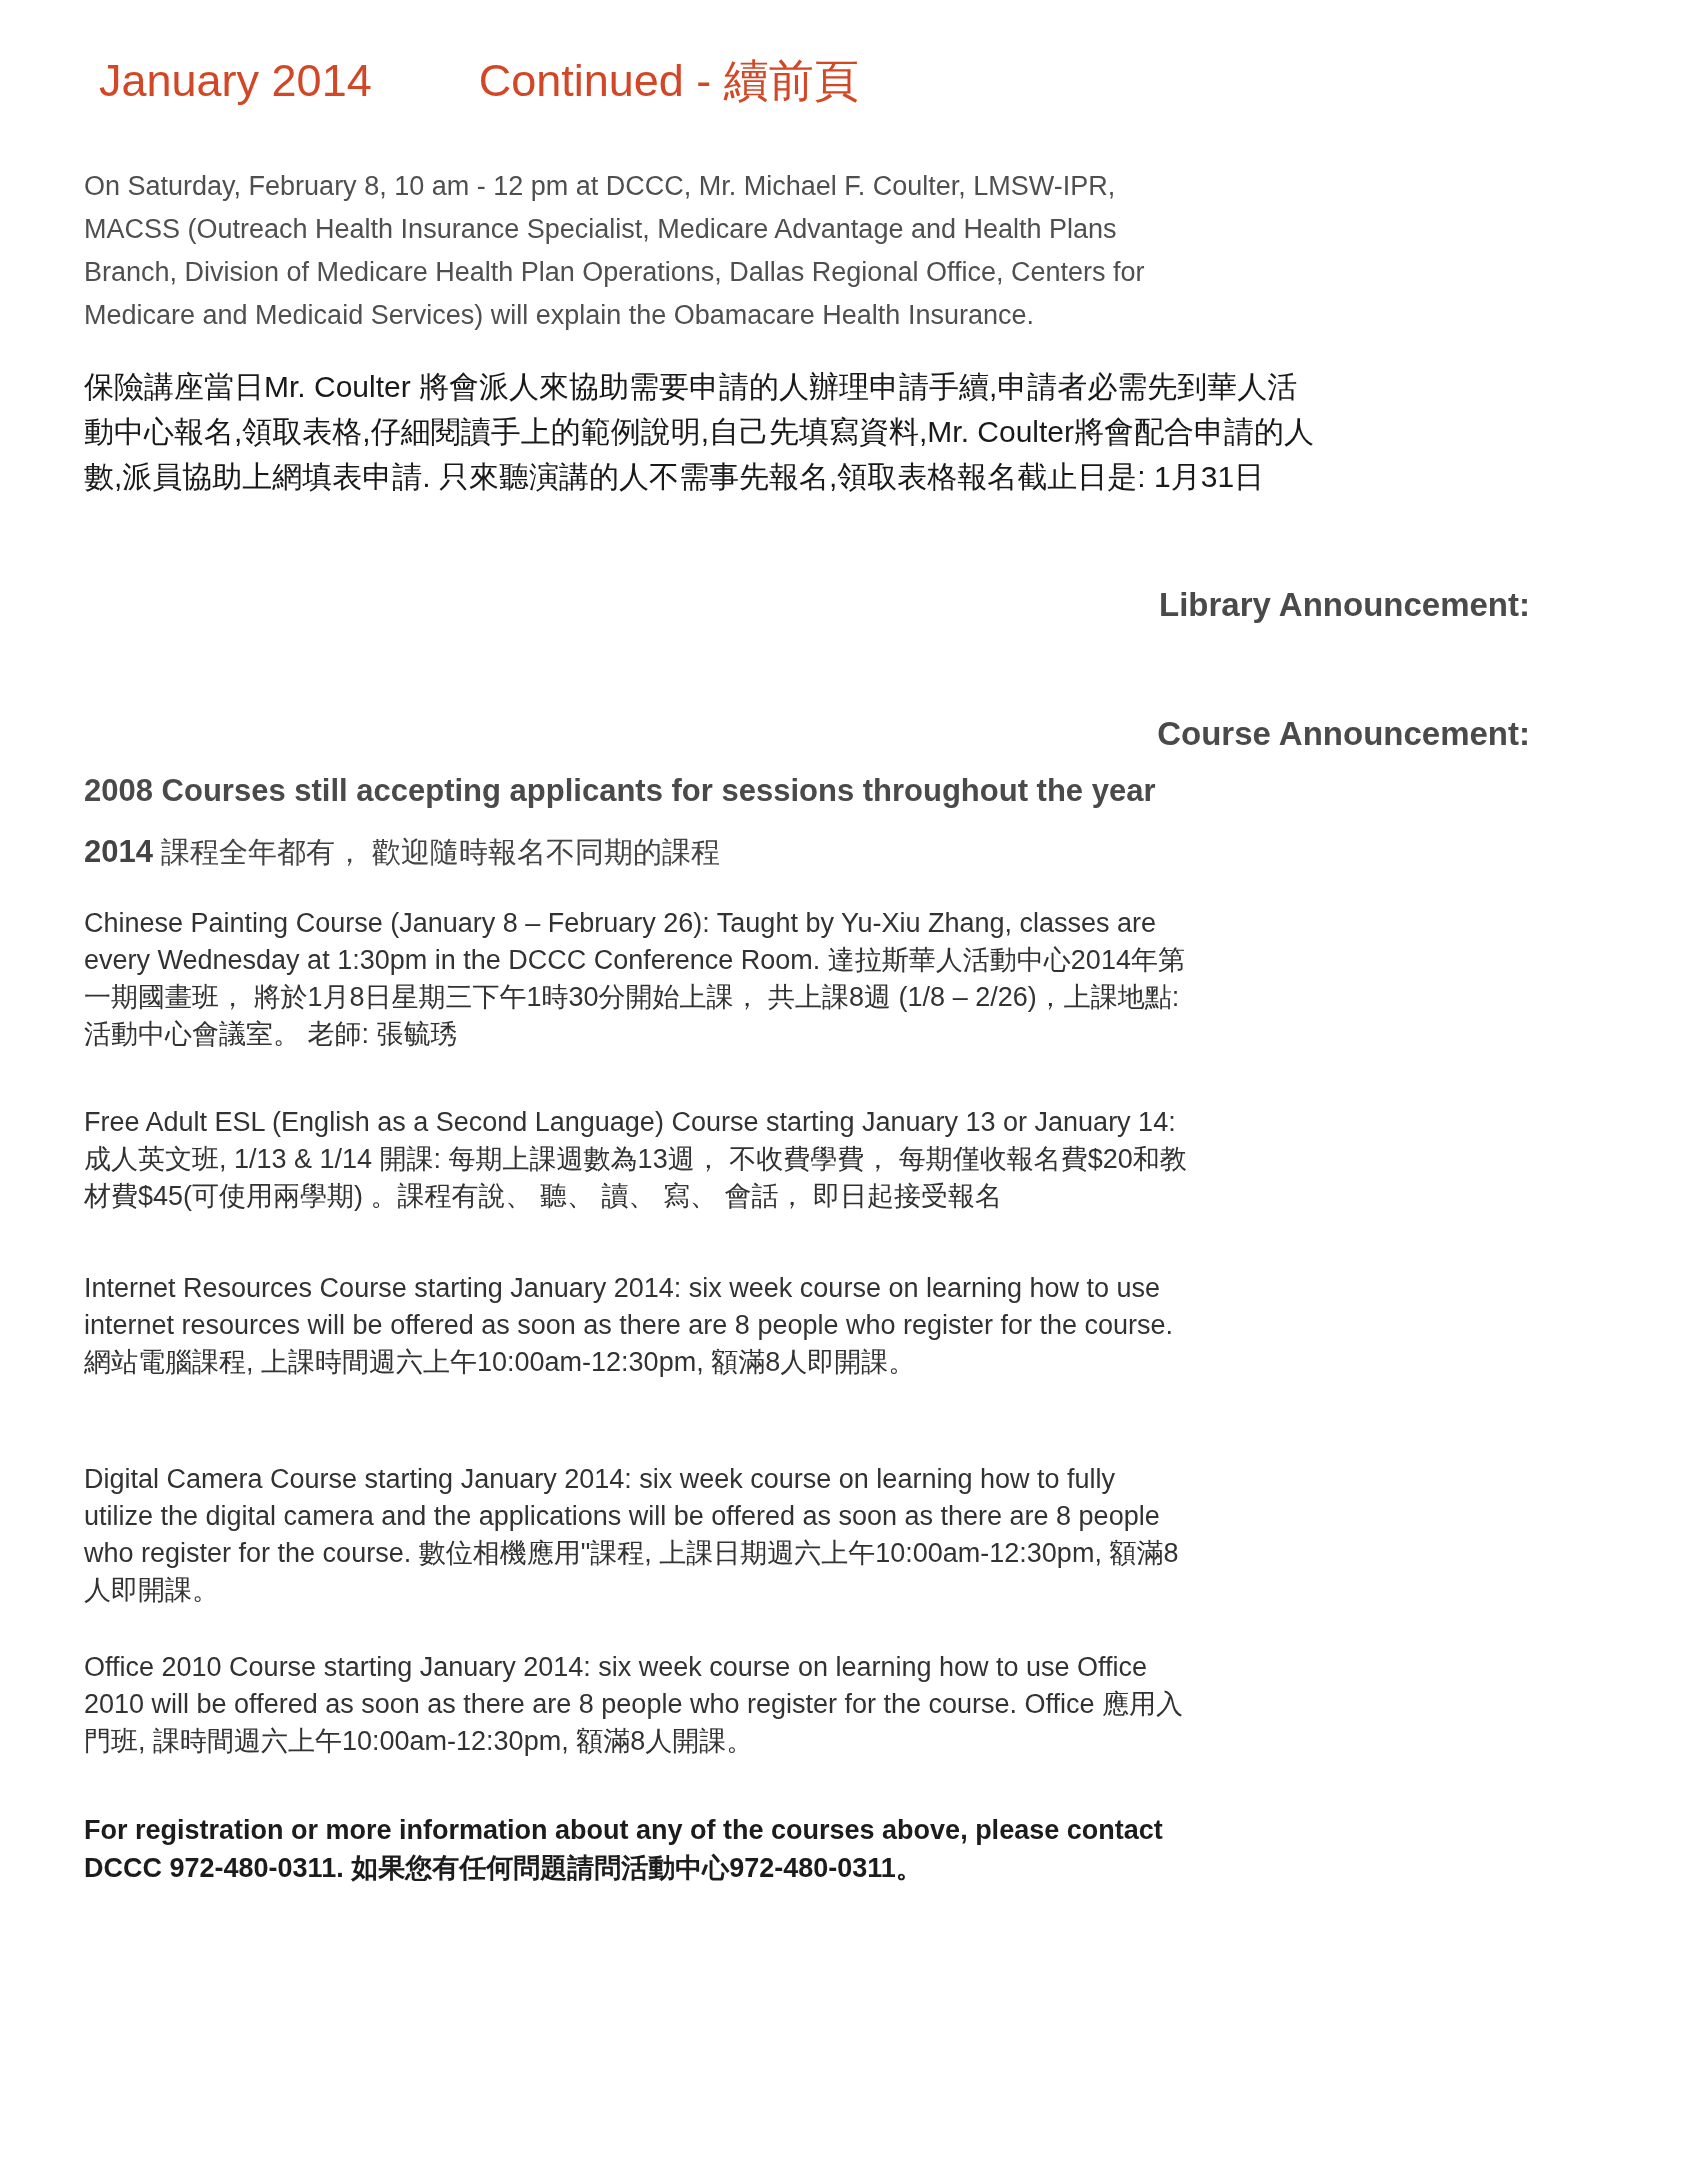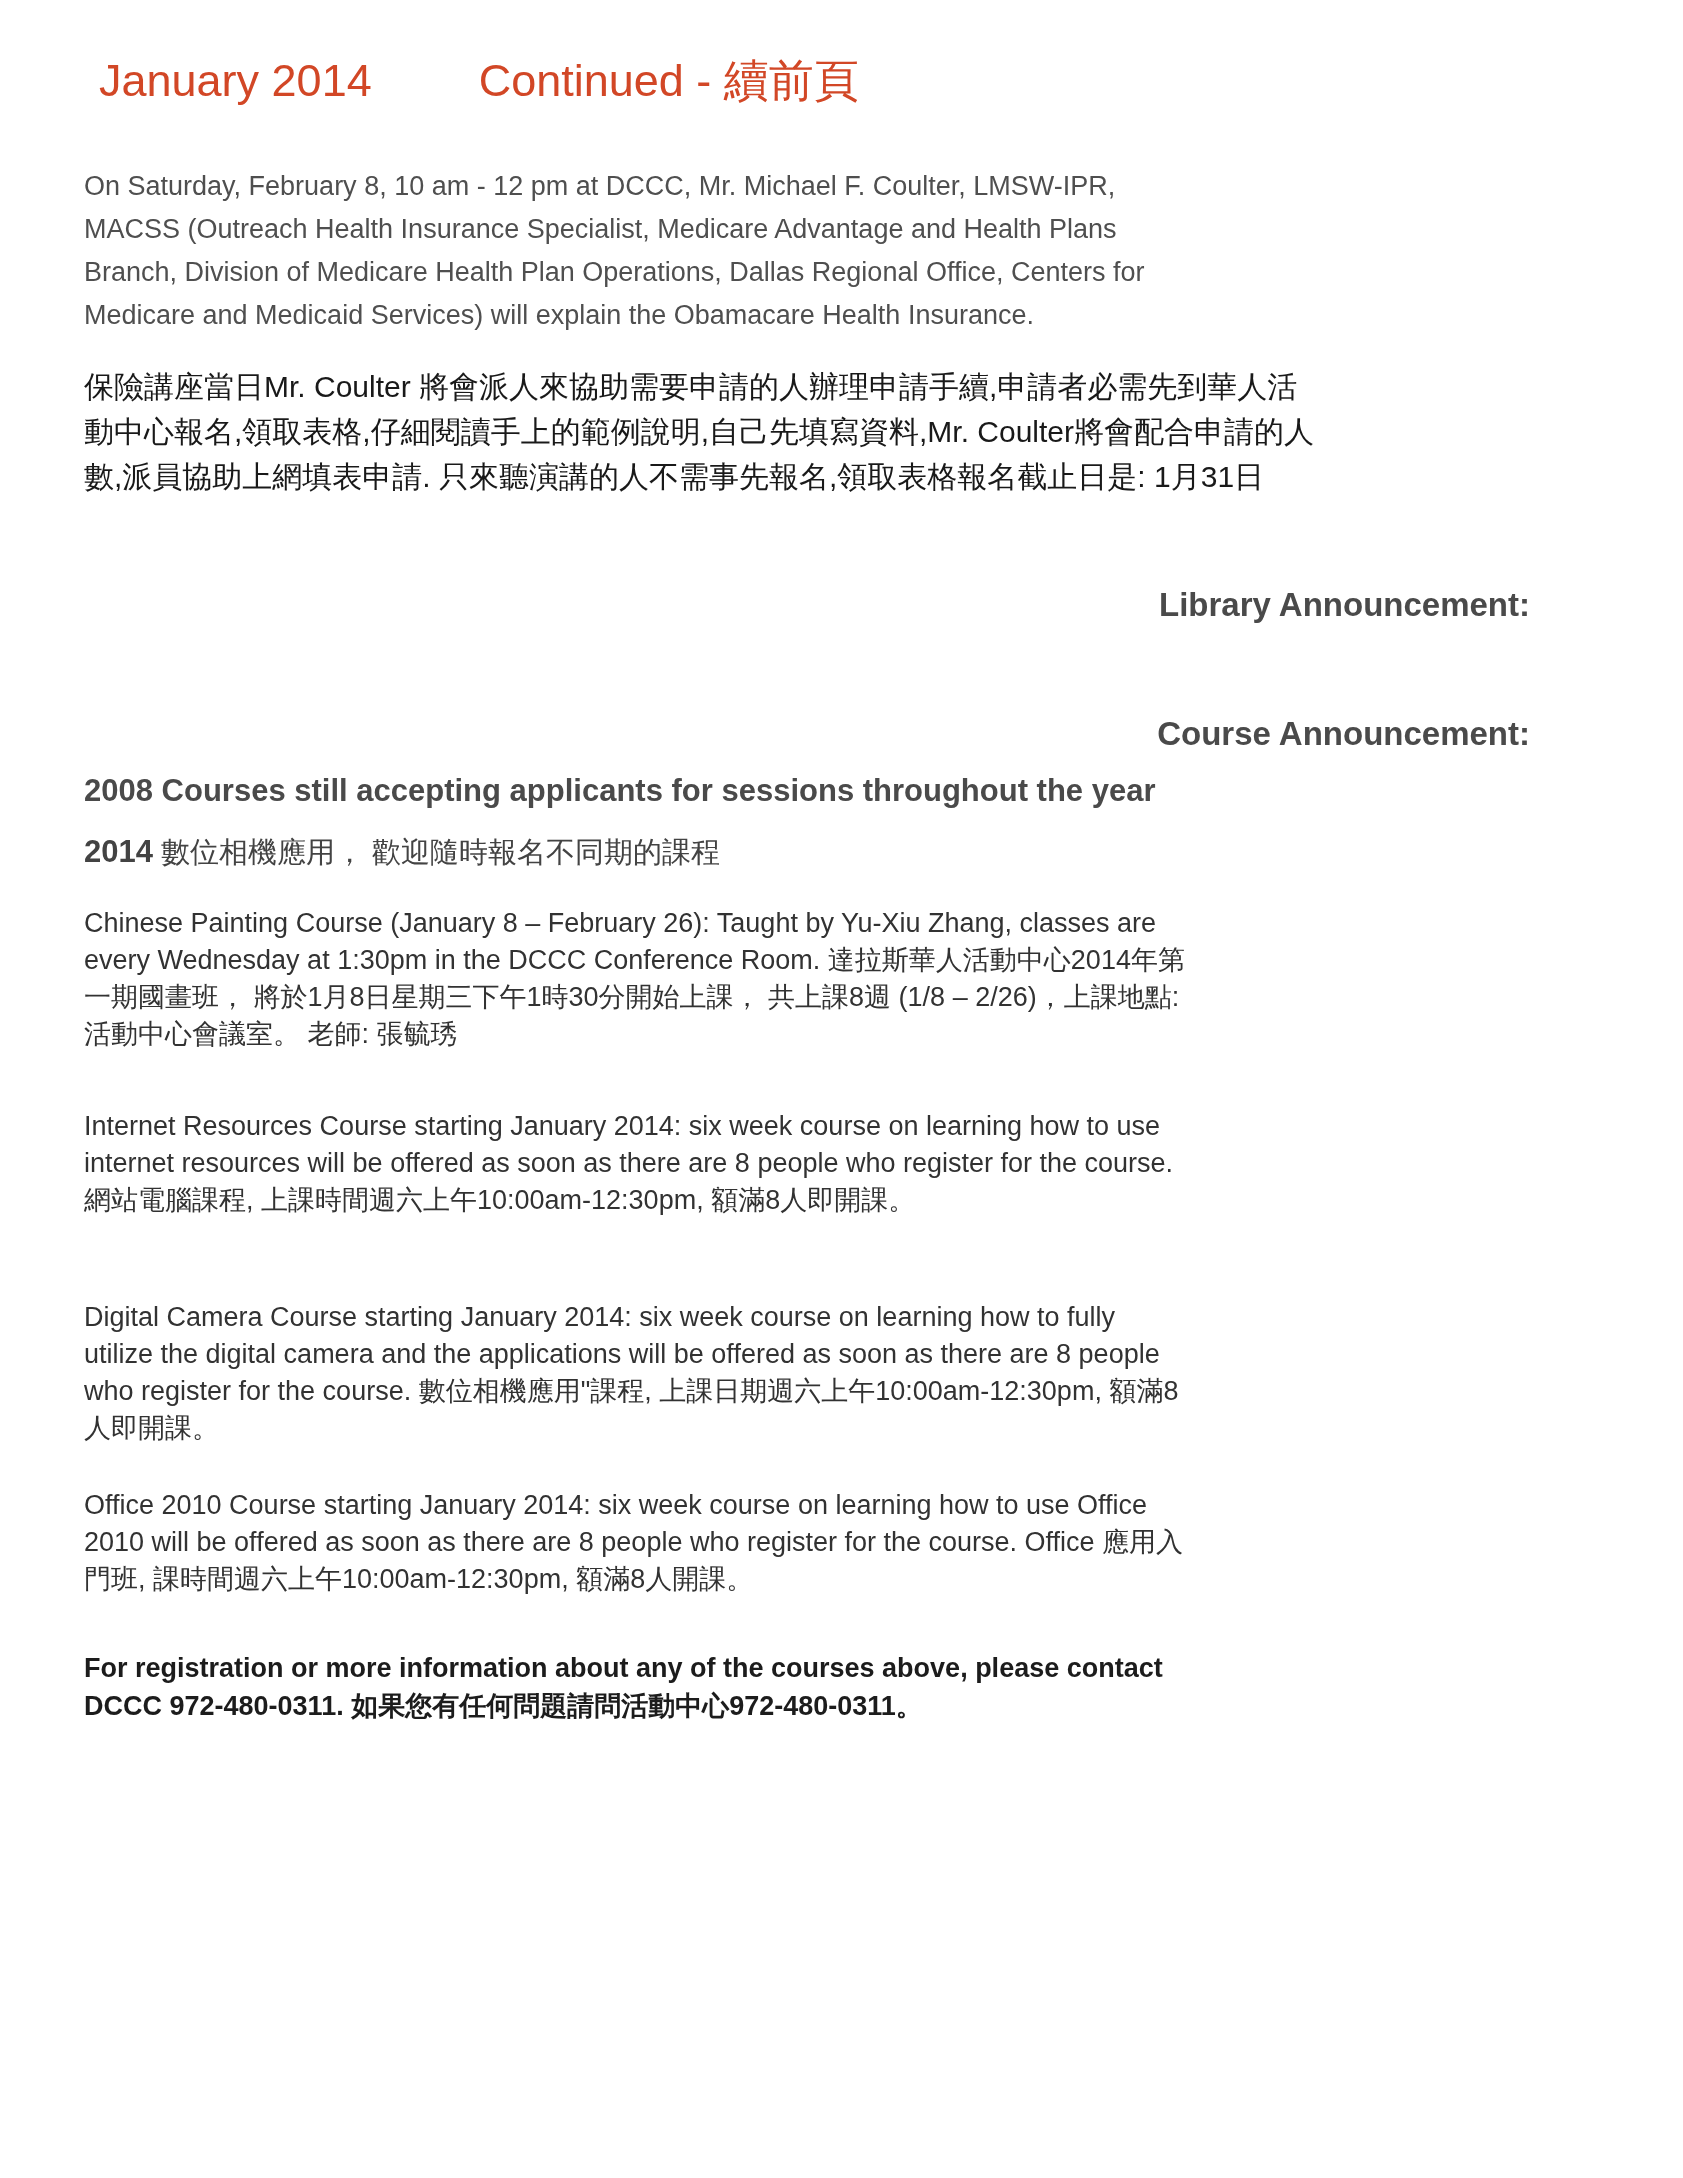--- a/index.html
+++ b/index.html
@@ -115,27 +115,30 @@
 動中心報名,領取表格,仔細閱讀手上的範例說明,自己先填寫資料,Mr. Coulter將會配合申請的人
 數,派員協助上網填表申請. 只來聽演講的人不需事先報名,領取表格報名截止日是: 1月31日</p>
 
   <h2 class="h-section h-library">Library Announcement:</h2>
 
 
   <h2 class="h-section h-courses">Course Announcement:</h2>
 
   <h3 class="h-sub">2008 Courses still accepting applicants for sessions throughout the year</h3>
 
-  <h3 class="h-sub-zh"><span class="year">2014</span><span> 數位相機應用， 歡迎隨時報名不同期的課程</span></h3>
+  <h3 class="h-sub-zh"><span class="year">2014</span><span> 課程全年都有， 歡迎隨時報名不同期的課程</span></h3>
 
   <p class="para p-course m-painting">Chinese Painting Course (January 8 – February 26):  Taught by Yu-Xiu Zhang, classes are
 every Wednesday at 1:30pm in the DCCC Conference Room.  達拉斯華人活動中心2014年第
 一期國畫班， 將於1月8日星期三下午1時30分開始上課， 共上課8週 (1/8 – 2/26)，上課地點:
 活動中心會議室。 老師: 張毓琇</p>
 
+  <p class="para p-course m-esl">Free Adult ESL (English as a Second Language) Course starting January 13 or January 14:
+成人英文班, 1/13 &amp; 1/14 開課: 每期上課週數為13週， 不收費學費， 每期僅收報名費$20和教
+材費$45(可使用兩學期) 。課程有說、 聽、 讀、 寫、 會話， 即日起接受報名</p>
 
   <p class="para p-course m-internet">Internet Resources Course starting January 2014:  six week course on learning how to use
 internet resources will be offered as soon as there are 8 people who register for the course.
 網站電腦課程, 上課時間週六上午10:00am-12:30pm, 額滿8人即開課。</p>
 
   <p class="para p-course m-digital">Digital Camera Course starting January 2014:  six week course on learning how to fully
 utilize the digital camera and the applications will be offered as soon as there are 8 people
 who register for the course.  數位相機應用"課程, 上課日期週六上午10:00am-12:30pm, 額滿8
 人即開課。</p>
 

